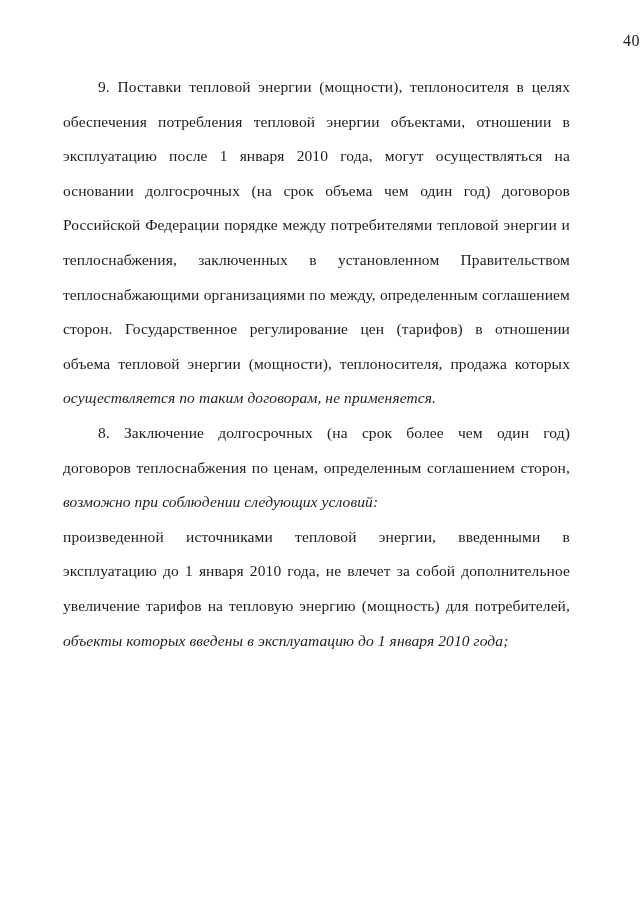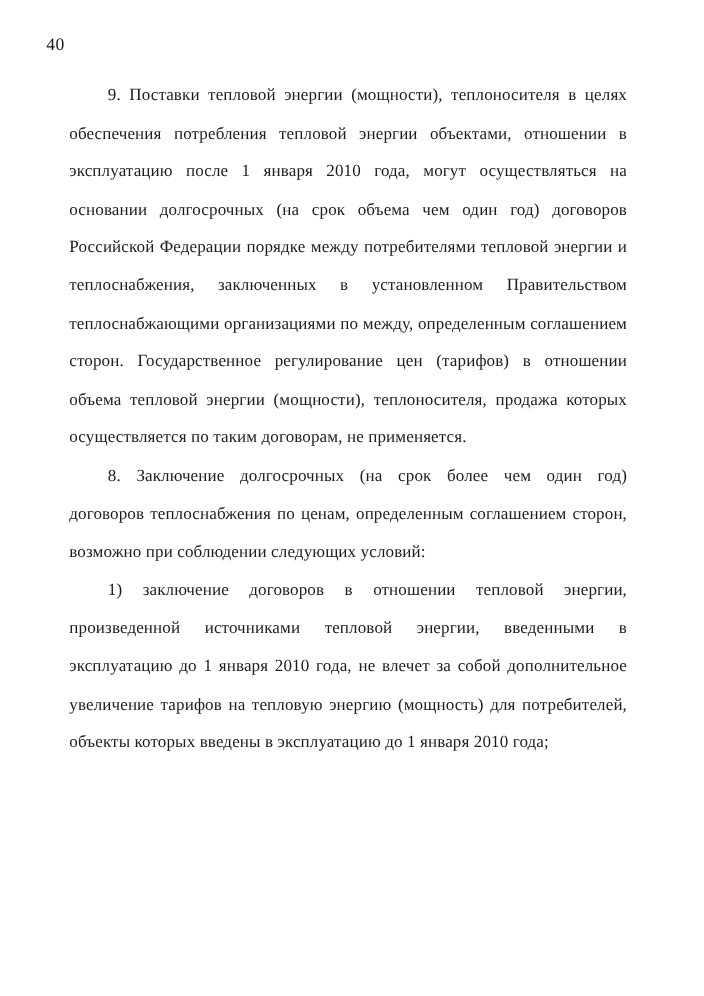--- a/index.html
+++ b/index.html
@@ -16,40 +16,40 @@
     width: 640px;
     height: 905px;
     background: #ffffff;
   }
   .page-number {
     position: absolute;
     top: 32px;
     left: 0;
     width: 100%;
     padding-left: 42px; 
-    text-align: left;
+    text-align: right;
     font-size: 16px;
     letter-spacing: 0.5px;
   }
   .text-block {
     position: absolute;
     top: 70px;
     left: 63px;
     width: 507px;
     font-size: 15.5px;
     line-height: 34.6px;
     letter-spacing: 0.1px;
   }
   .line {
     text-align: justify;
     text-align-last: justify;
     white-space: normal;
   }
   .line.first { text-indent: 35px; }
-  .line.last  { text-align: right; text-align-last: left; }
+  .line.last  { text-align: right; text-align-last: left; font-style: italic; }
 </style>
 </head>
 <body>
 
 <div class="page">
 
   <div class="page-number">40</div>
 
   <div class="text-block">
 
@@ -66,21 +66,20 @@
       <div class="line last">осуществляется по таким договорам, не применяется.</div>
     </div>
 
     <div>
       <div class="line first">8. Заключение долгосрочных (на срок более чем один год)</div>
       <div class="line">договоров теплоснабжения по ценам, определенным соглашением сторон,</div>
       <div class="line last">возможно при соблюдении следующих условий:</div>
     </div>
 
     <div>
-      <div class="line first">1) заключение договоров в отношении тепловой энергии,</div>
       <div class="line">произведенной источниками тепловой энергии, введенными в</div>
       <div class="line">эксплуатацию до 1 января 2010 года, не влечет за собой дополнительное</div>
       <div class="line">увеличение тарифов на тепловую энергию (мощность) для потребителей,</div>
       <div class="line last">объекты которых введены в эксплуатацию до 1 января 2010 года;</div>
     </div>
 
 
   </div>
 </div>
 

